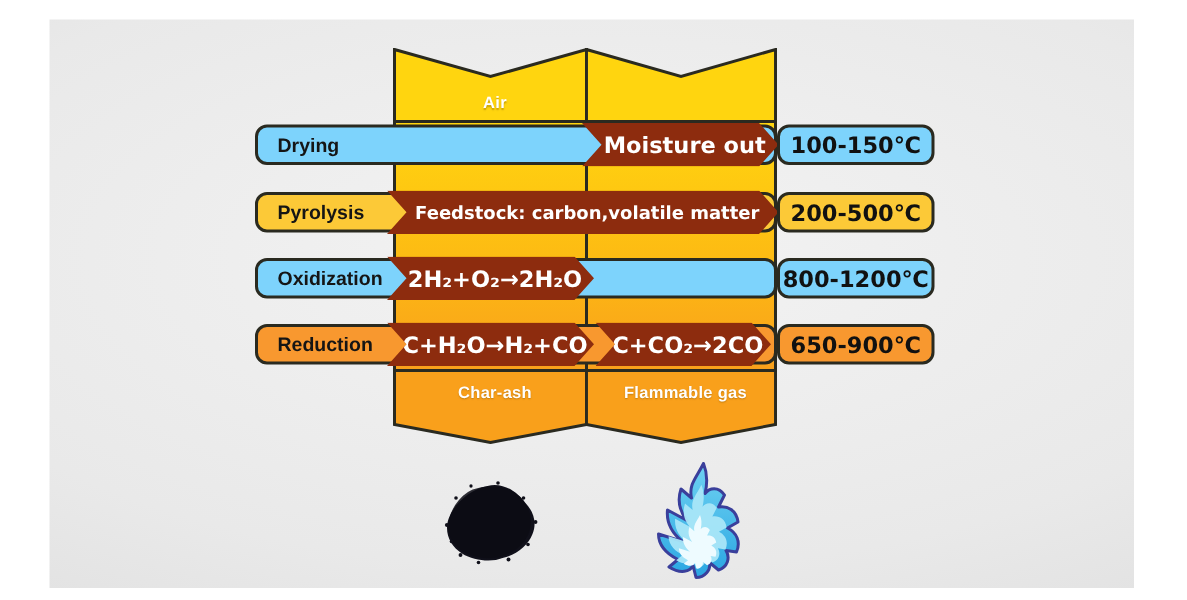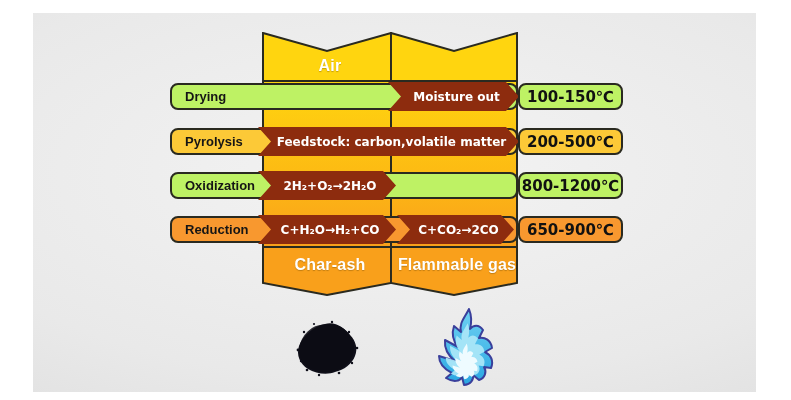--- a/index.html
+++ b/index.html
@@ -17,51 +17,51 @@
     border:2px solid #2a2a20;
     background:linear-gradient(180deg,#ffd50f 0%,#fdbb13 55%,#f9a01b 100%);
   }
   .band.left{left:262px;width:130px;}
   .band.right{left:390px;width:128px;}
   
   .banner{position:absolute;width:130px;height:50px;}
   .banner svg{position:absolute;left:0;top:0;width:100%;height:100%;}
   .banner .lbl{
     position:absolute;left:6px;right:0;text-align:center;color:#ffffff;
-    font-weight:bold;font-size:16px;letter-spacing:.2px;
+    font-weight:bold;font-size:11px;letter-spacing:.2px;
     text-shadow:0 1px 1px rgba(90,60,0,.35);
   }
   .banner.top .lbl{bottom:7px;}
   .banner.bottom .lbl{top:10px;}
   
   .row{
     position:absolute;left:170px;width:348px;height:27px;box-sizing:border-box;
     border:2px solid #2a2a20;border-radius:8px;
     display:flex;align-items:center;
   }
-  .tone-peach{background:#bef264;}
+  .tone-peach{background:#7dd3fc;}
   .tone-yellow{background:#fcc937;}
   .tone-orange{background:#f8982f;}
   .rowlabel{
     padding-left:13px;font-weight:bold;font-size:13px;color:#151515;white-space:nowrap;
   }
   .temp{
     position:absolute;left:518px;width:105px;height:27px;box-sizing:border-box;
     border:2px solid #2a2a20;border-radius:8px;
     display:flex;align-items:center;justify-content:center;
     font-family:"DejaVu Sans","Liberation Sans",sans-serif;
     font-weight:bold;font-size:15px;color:#111111;white-space:nowrap;
   }
   .chev{
     position:absolute;height:29px;background:#8d2c0e;
     clip-path:polygon(0 0, calc(100% - 13px) 0, 100% 50%, calc(100% - 13px) 100%, 0 100%, 13px 50%);
     display:flex;align-items:center;justify-content:center;
     box-sizing:border-box;padding-left:12px;padding-right:6px;
     color:#ffffff;font-family:"DejaVu Sans","Liberation Sans",sans-serif;
-    font-weight:bold;font-size:12px;white-space:nowrap;
+    font-weight:bold;font-size:15px;white-space:nowrap;
   }
   .chev.small{font-size:12px;}
   .art{position:absolute;}
 </style>
 </head>
 <body>
 
 <div class="stage">
   <div class="panel"></div>
 

